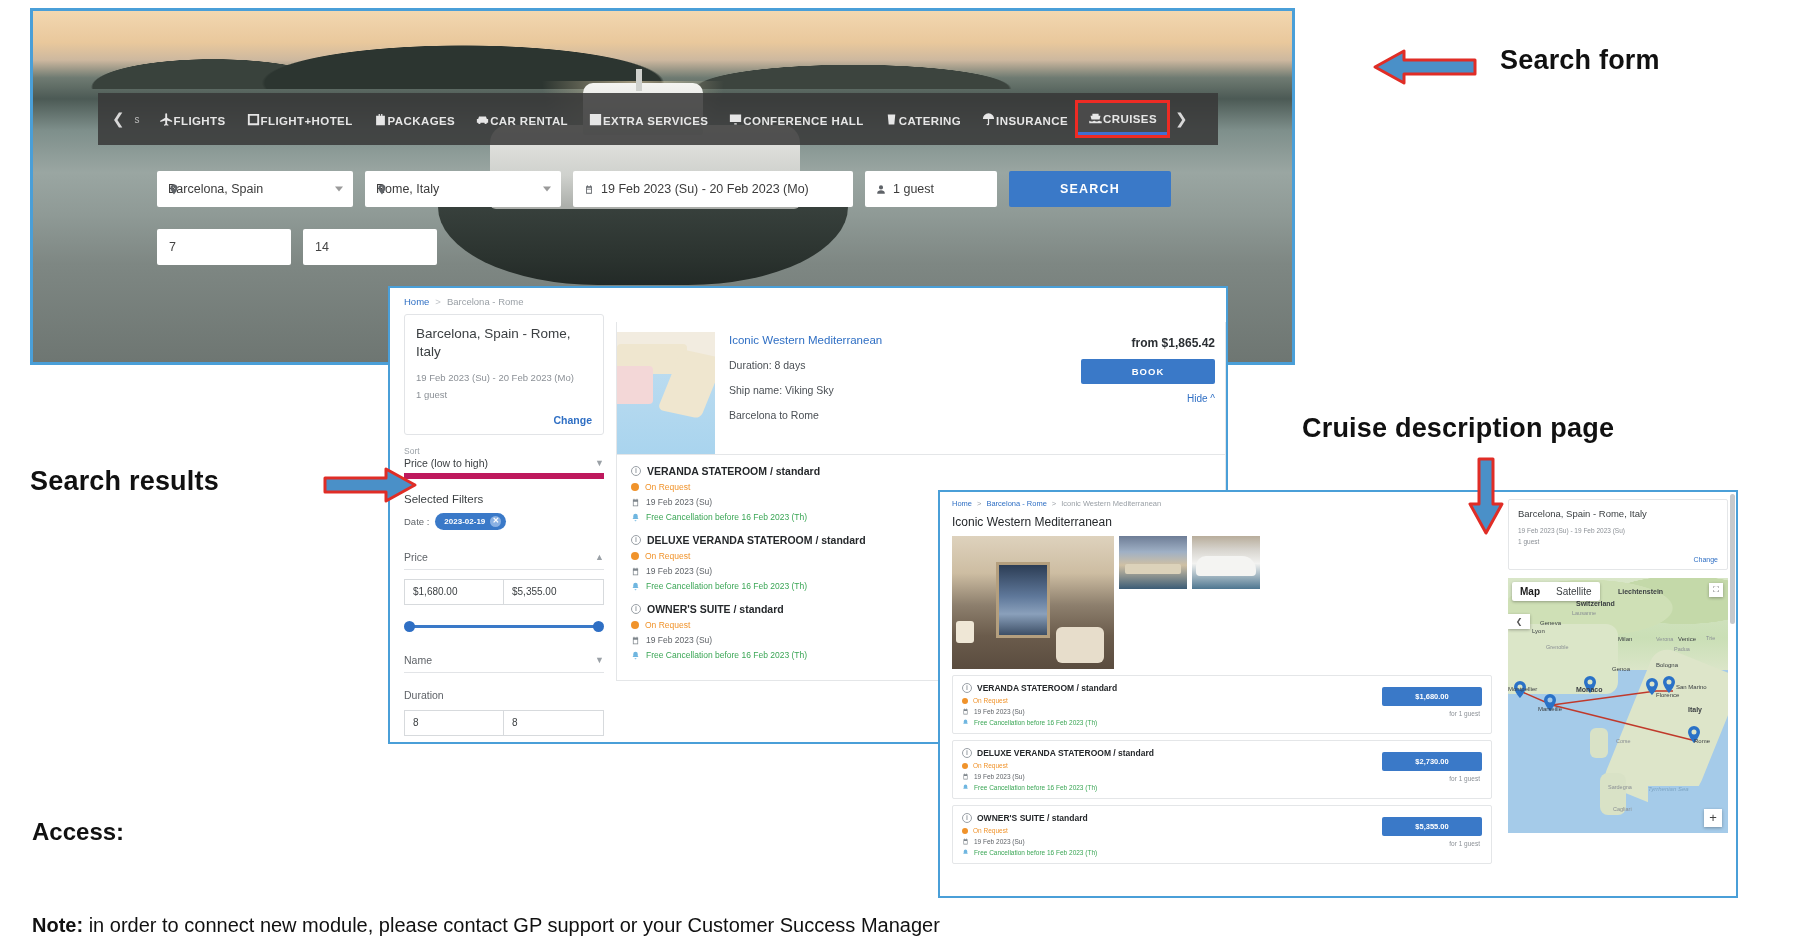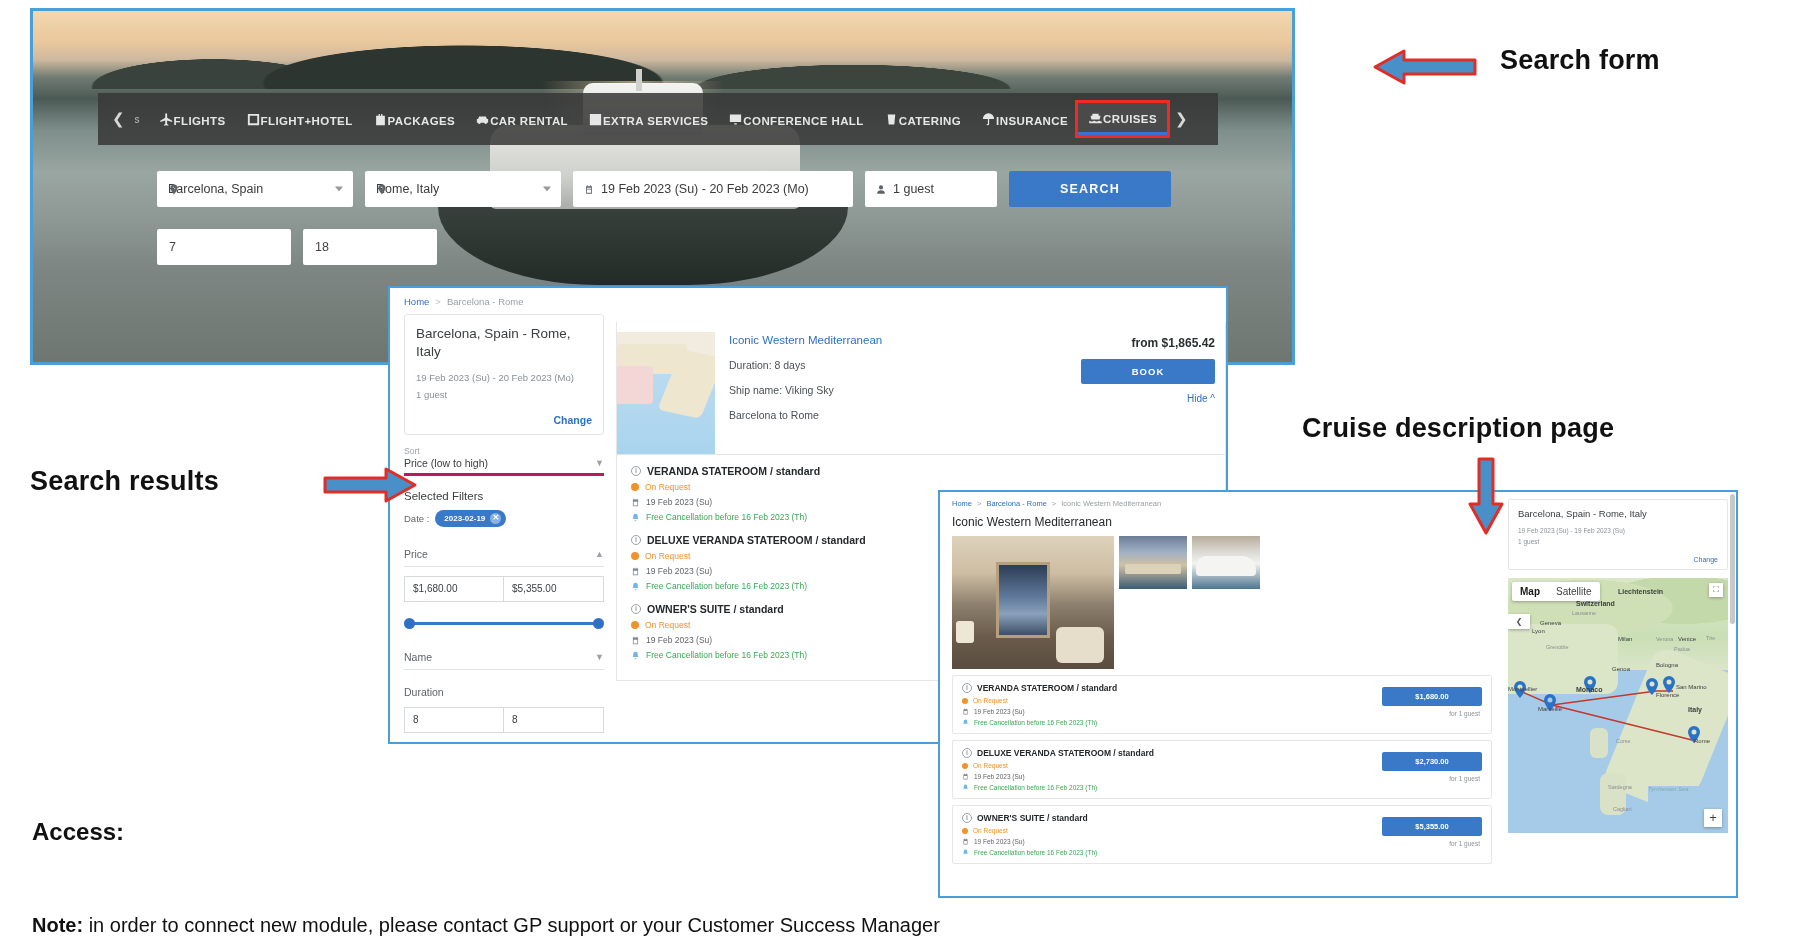--- a/index.html
+++ b/index.html
@@ -121,21 +121,21 @@
   .summary-card {
     border: 1px solid #e2e4e7; border-radius: 3px; padding: 10px 11px 8px 11px; background: #fff;
   }
   .summary-title { font-size: 13.5px; color: #3c4043; line-height: 1.35; font-weight: 400; }
   .summary-sub { font-size: 9.5px; color: #8b9096; margin-top: 10px; line-height: 1.5; }
   .summary-change { text-align: right; font-size: 10.5px; color: #2f6fc4; font-weight: 700; margin-top: 12px; cursor: pointer; }
 
   .lbl-mini { font-size: 8.5px; color: #9aa0a6; margin-top: 11px; }
   .sel-row {
     display: flex; align-items: center; justify-content: space-between;
-    border-bottom: 3px solid #be185d; padding: 1px 0 4px 0; font-size: 10.5px; color: #3c4043;
+    border-bottom: 6px solid #be185d; padding: 1px 0 4px 0; font-size: 10.5px; color: #3c4043;
   }
   .chev { color: #9aa0a6; font-size: 9px; }
   .sec-title { font-size: 11.5px; color: #3c4043; margin-top: 14px; }
   .filter-line { display: flex; align-items: center; gap: 6px; margin-top: 8px; font-size: 9.5px; color: #5f6368; }
   .chip {
     background: #3a79c8; color: #fff; border-radius: 11px; font-size: 8px; font-weight: 700;
     padding: 3px 5px 3px 9px; display: flex; align-items: center; gap: 5px;
   }
   .chip .x {
     width: 11px; height: 11px; border-radius: 50%; background: #8ab1e3; color: #fff;
@@ -469,21 +469,21 @@
             <path fill="#5f6368" d="M12 12a5 5 0 1 0 0-10 5 5 0 0 0 0 10zm0 2c-5 0-9 2.5-9 5.5V22h18v-2.5c0-3-4-5.5-9-5.5z"></path>
           </svg>
         <span>1 guest</span>
       </div>
 
       <button class="btn-search">SEARCH</button>
     </div>
 
     <div class="numrow">
       <div class="numbox">7</div>
-      <div class="numbox">18</div>
+      <div class="numbox">14</div>
     </div>
   </div>
 
   <div id="results-panel">
     <div class="res-inner">
       <div class="crumbs">
         <span class="cl">Home</span>
         <span class="sep">&gt;</span>
         <span>Barcelona - Rome</span>
       </div>

